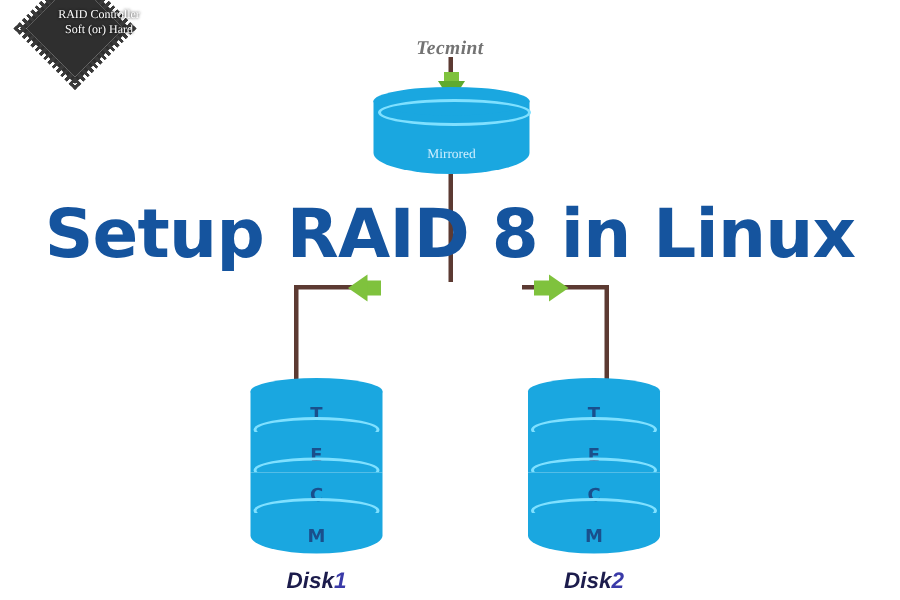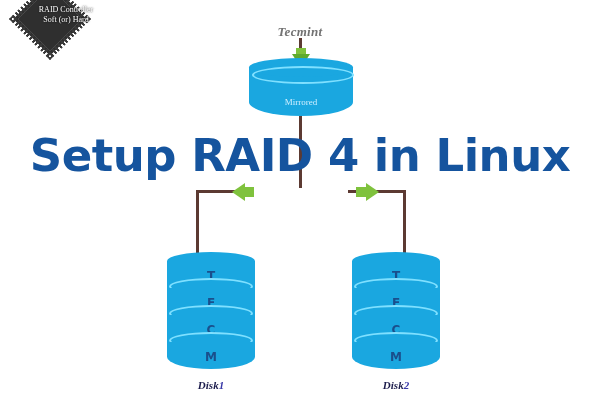--- a/index.html
+++ b/index.html
@@ -292,24 +292,24 @@
   .disk-band.last {
     border-radius: 0 0 44px 44px / 0 0 12px 12px;
   }
   .disk-band.last::after { display: none; }
   .disk-label {
     position: absolute;
     left: 0;
     top: 127px;
     width: 88px;
     text-align: center;
-    font-family: Liberation Serif, serif;
+    font-family: Liberation Sans, sans-serif;
     font-style: italic;
     font-weight: bold;
-    font-size: 11px;
+    font-size: 15px;
     color: #1c1c4c;
   }
   .disk-label .num { color: #3a3aa8; }
 </style>
 </head>
 <body>
 
 <div id="canvas">
 
   <div class="abs" id="tecmint-label">Tecmint</div>
@@ -332,21 +332,21 @@
 
   <div class="abs" id="volume-cylinder">
     <div class="abs" id="volume-body"></div>
     <div class="abs" id="volume-top-ellipse"></div>
     <div class="abs" id="volume-rim"></div>
     <div class="abs" id="volume-text">
       <div>Mirrored</div>
     </div>
   </div>
 
-  <div class="abs" id="main-title">Setup RAID 4 in Linux</div>
+  <div class="abs" id="main-title">Setup RAID 8 in Linux</div>
 
   <div id="raid-controller">
     <div class="chip-pins"></div>
     <div class="chip-pins-side"></div>
     <div class="chip-diamond"></div>
     <div id="raid-label">
       <div>RAID Controller</div>
       <div>Soft (or) Hard</div>
     </div>
   </div>

